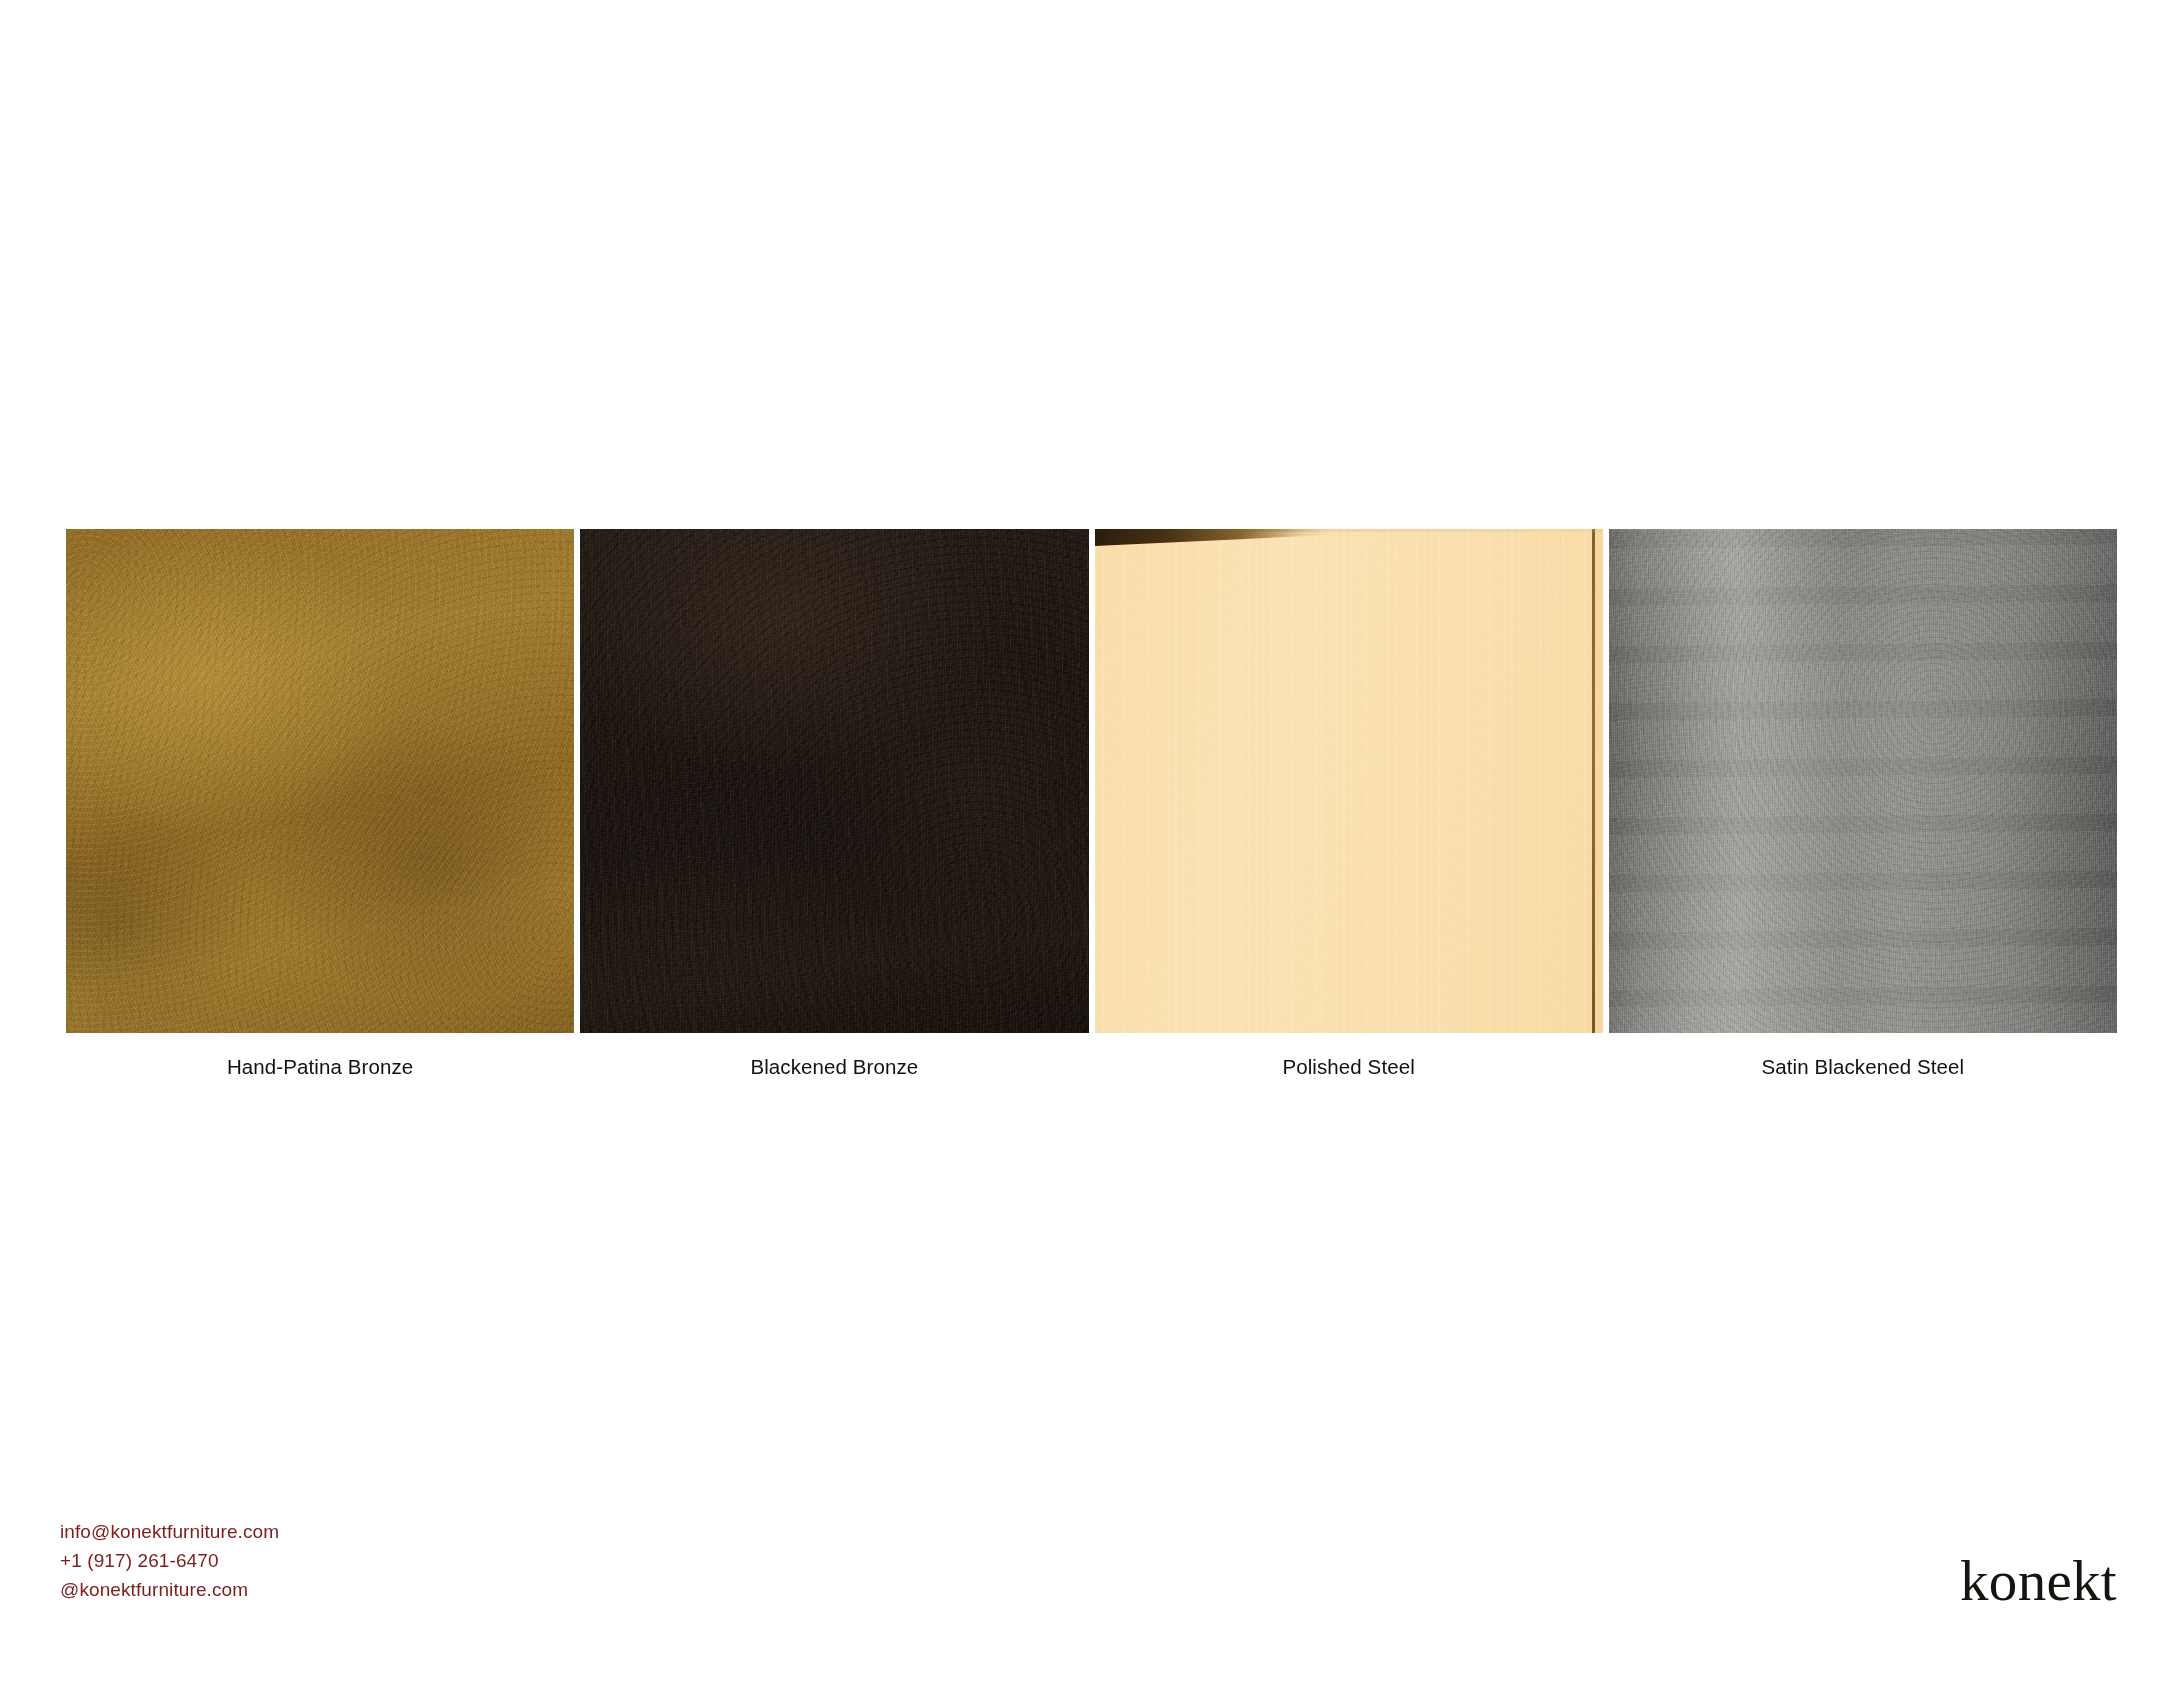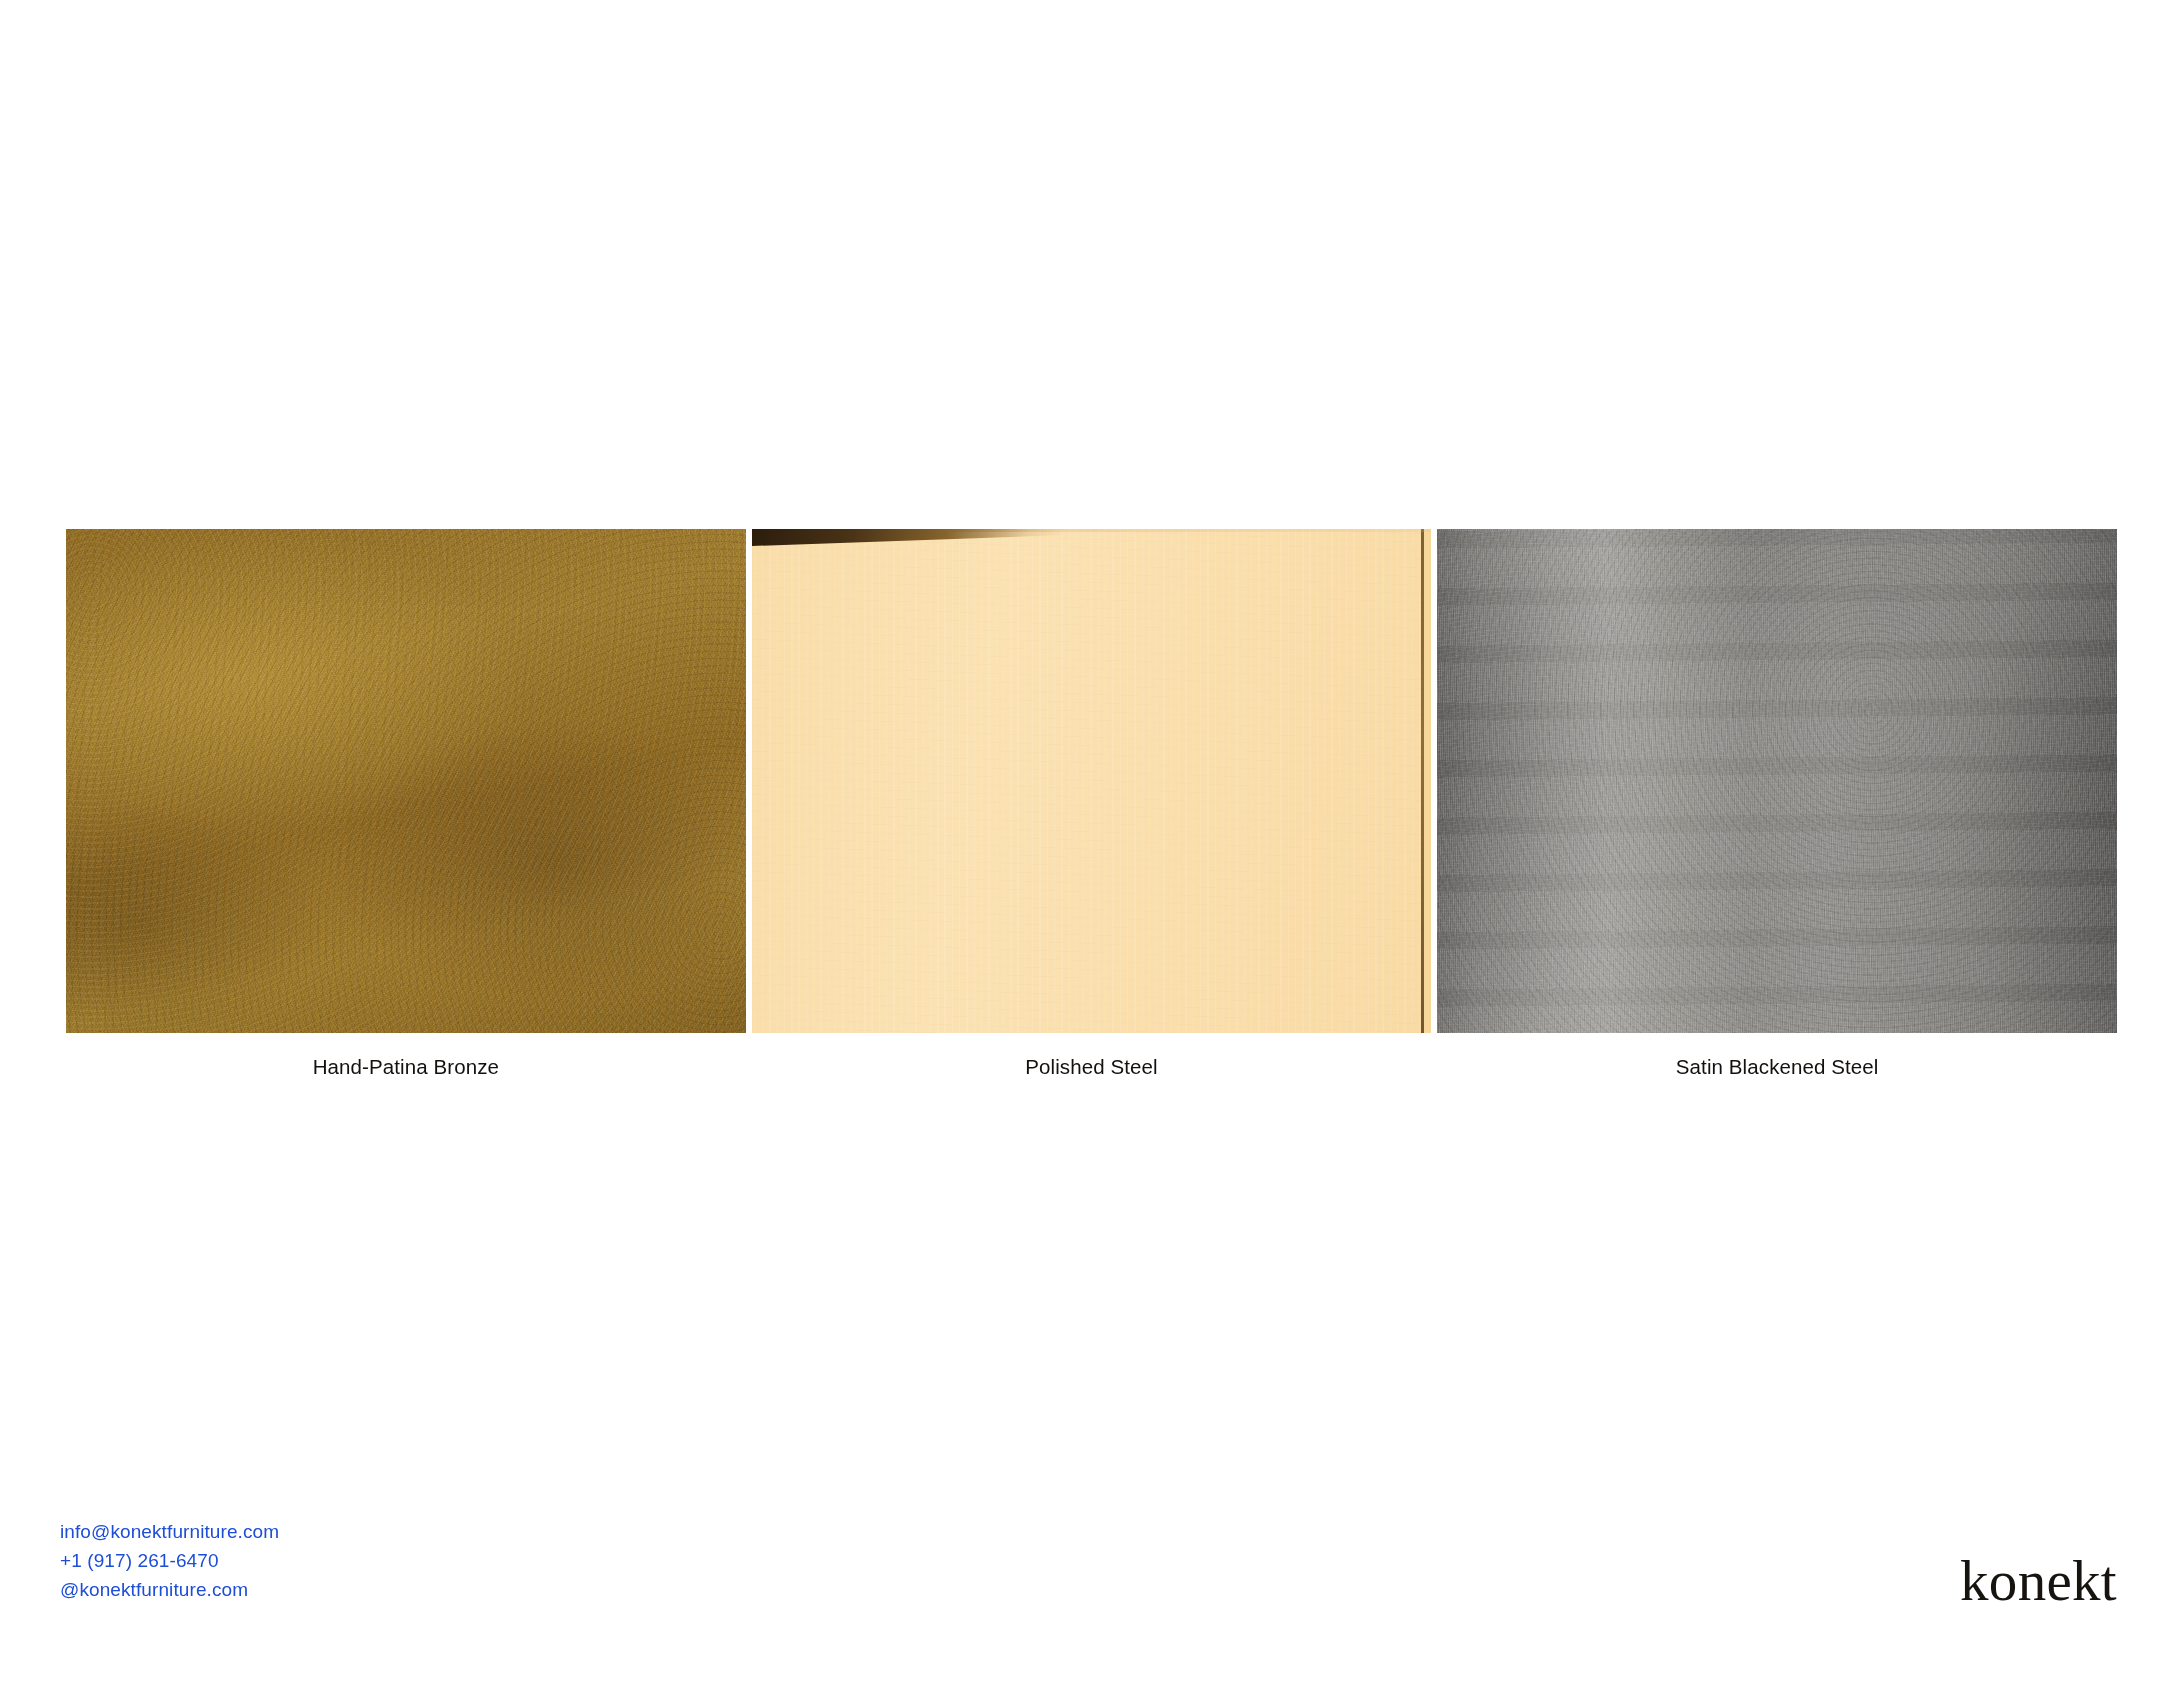--- a/index.html
+++ b/index.html
@@ -176,21 +176,21 @@
     white-space:nowrap;
   }
 
   
   #footer-contact {
     position:absolute;
     left:60px;
     bottom:83px;
     font-size:19px;
     line-height:29px;
-    color:#1d4ed8;
+    color:#7f1d1d;
     letter-spacing:0.1px;
   }
   #footer-contact div { white-space:nowrap; }
 
   #brand-logo {
     position:absolute;
     right:66px;
     bottom:79px;
     font-family:"Liberation Serif", serif;
     font-size:57px;
@@ -206,20 +206,28 @@
 
   <div class="swatch-cell">
     <div class="swatch-tile tile-patina">
       <div class="grain"></div>
       <div class="grain2"></div>
       <div class="grain3"></div>
     </div>
     <div class="swatch-label">Hand-Patina Bronze</div>
   </div>
 
+  <div class="swatch-cell">
+    <div class="swatch-tile tile-blackened">
+      <div class="grain"></div>
+      <div class="grain2"></div>
+      <div class="grain3"></div>
+    </div>
+    <div class="swatch-label">Blackened Bronze</div>
+  </div>
 
   <div class="swatch-cell">
     <div class="swatch-tile tile-polished">
       <div class="grain"></div>
       <div class="polished-edge-gap"></div>
       <div class="polished-edge-line"></div>
       <div class="polished-sliver-top"></div>
       <div class="polished-sliver"></div>
     </div>
     <div class="swatch-label">Polished Steel</div>

